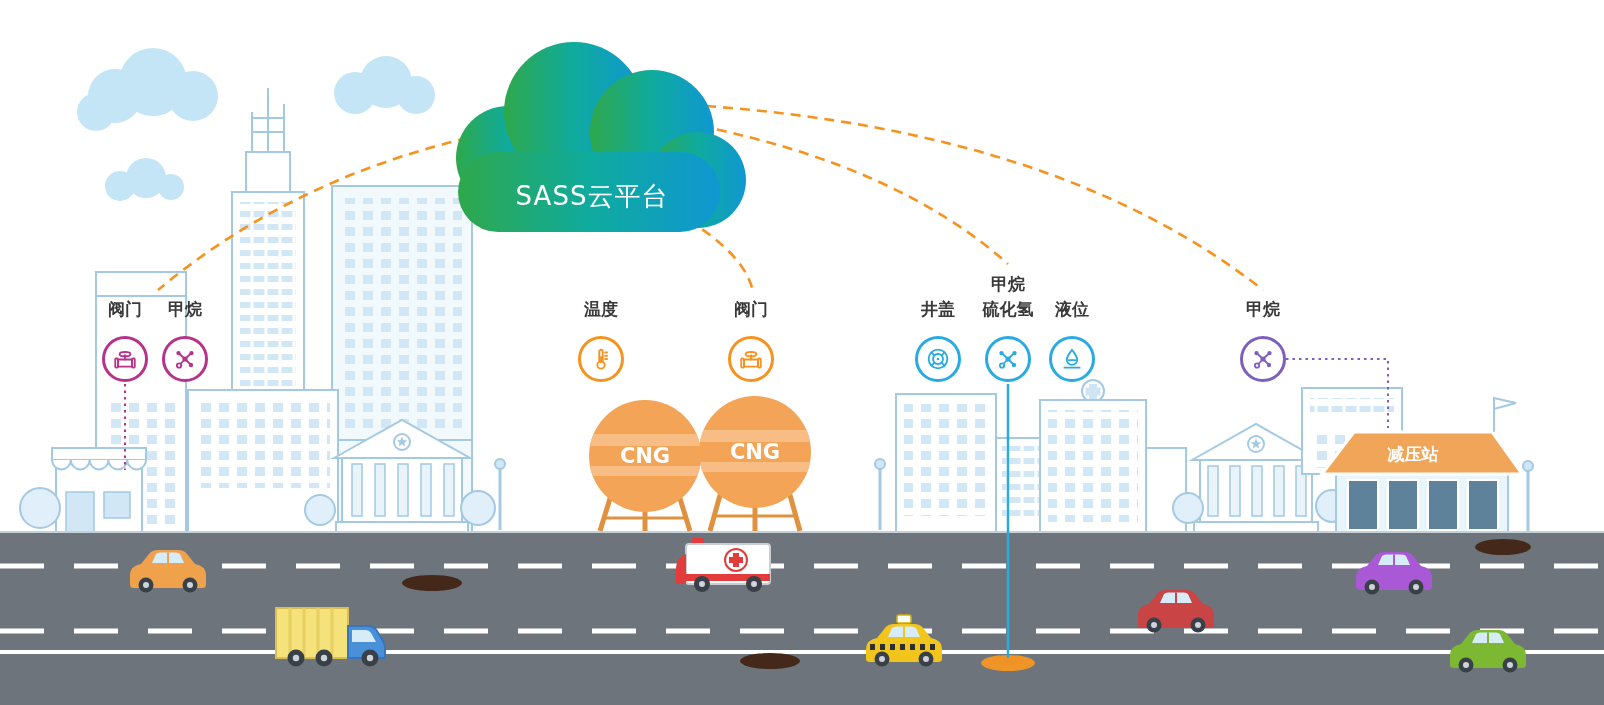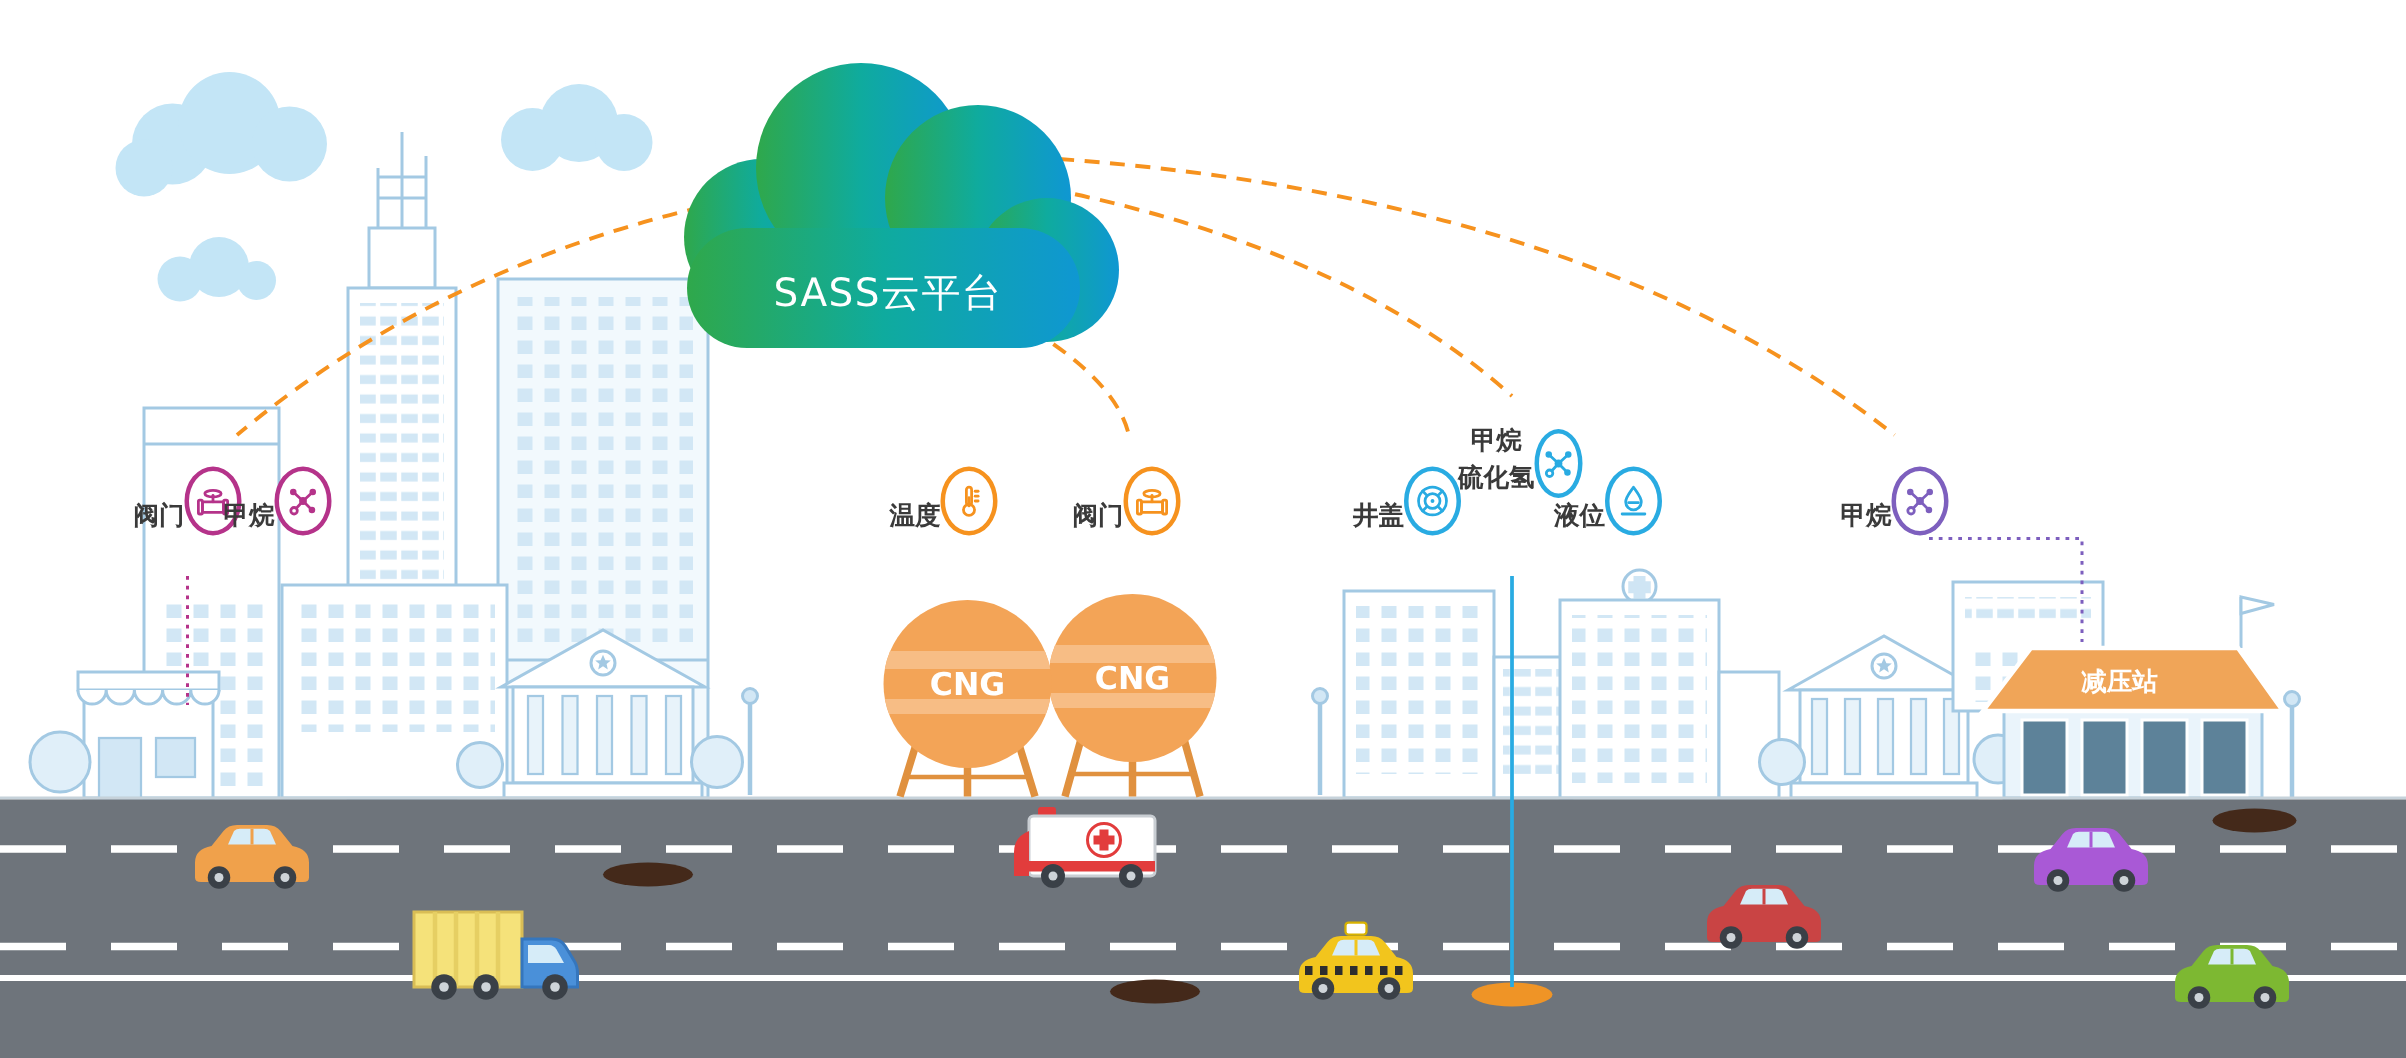--- a/index.html
+++ b/index.html
@@ -1,21 +1,21 @@
 <!DOCTYPE html>
 <html><head>
 <meta charset="utf-8">
 <style>
   * { margin:0; padding:0; box-sizing:border-box; }
   body { font-family:"DejaVu Sans","Liberation Sans",sans-serif; background:#fff; }
   .canvas { position:relative; width:1604px; height:705px; overflow:hidden; background:#fff; }
   .bg { position:absolute; left:0; top:0; width:1604px; height:705px; }
   .cloud-label { position:absolute; left:452px; top:130px; width:280px; text-align:center;
                  font-size:26px; line-height:44px; color:#fff; letter-spacing:1px; font-weight:500;margin-top:44px; }
-  .sensor { position:absolute; width:72px; display:flex; align-items:flex-end; }
+  .sensor { position:absolute; width:72px; display:flex; flex-direction:column; align-items:center;font-family:Liberation Serif, serif; }
   .sensor-label { font-size:17px; font-weight:bold; color:#3a3a3a; line-height:25px; text-align:center; white-space:nowrap; }
   .sensor-circle { margin-top:14px; width:46px; height:46px; border-radius:50%; background:#fff;
                    border:3px solid currentColor; display:flex; align-items:center; justify-content:center; }
   .sensor-circle svg { display:block; stroke:currentColor; fill:none; stroke-width:1.7;
                        stroke-linecap:round; stroke-linejoin:round; }
   .g-magenta { color:#b5338a; } .g-orange { color:#f6921e; }
   .g-blue { color:#29abe2; } .g-purple { color:#7d5fbe; }
 </style>
 </head>
 <body>
@@ -263,21 +263,21 @@
           <line x1="12" y1="12" x2="17.5" y2="17.5"></line>
         <circle cx="12" cy="12" r="2.4" fill="currentColor" stroke="none"></circle>
         <circle cx="6" cy="6.5" r="2" fill="currentColor" stroke="none"></circle>
         <circle cx="18" cy="6.5" r="2" fill="currentColor" stroke="none"></circle>
         <circle cx="6.5" cy="18" r="2" fill="#fff"></circle>
         <circle cx="17.5" cy="17.5" r="2" fill="currentColor" stroke="none"></circle>
       </svg>
     </div>
   </div>
 
-  <div class="sensor g-orange" style="left:593px;top:297px">
+  <div class="sensor g-orange" style="left:565px;top:297px">
     <div class="sensor-label">温度</div>
     <div class="sensor-circle">
       <svg viewBox="0 0 24 24" width="26" height="26">
         <rect x="10.4" y="3.5" width="3.2" height="11" rx="1.6"></rect>
         <circle cx="12" cy="17.5" r="3.4"></circle>
         <line x1="12" y1="10" x2="12" y2="15"></line>
         <line x1="15.8" y1="6" x2="17.6" y2="6"></line>
         <line x1="15.8" y1="9" x2="17.6" y2="9"></line>
         <line x1="15.8" y1="12" x2="17.6" y2="12"></line>
       </svg>

